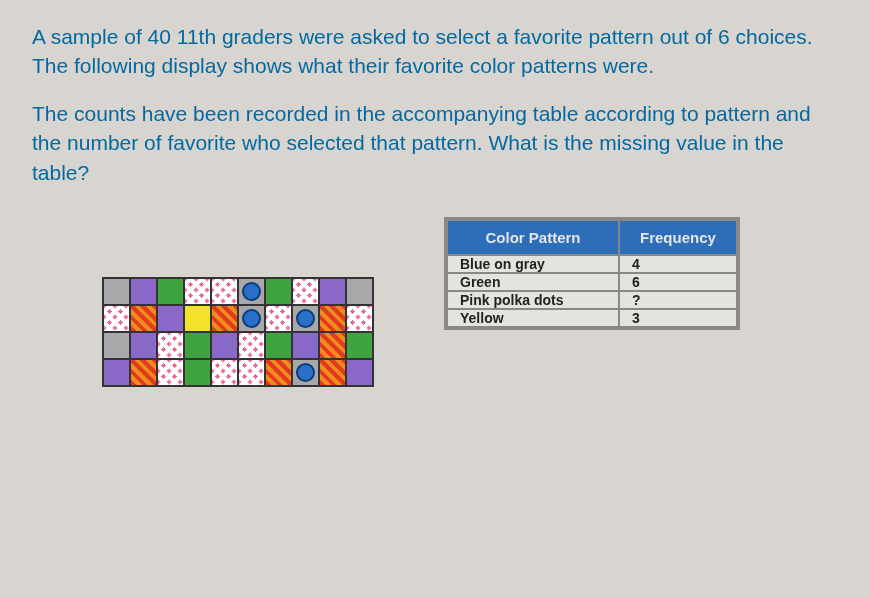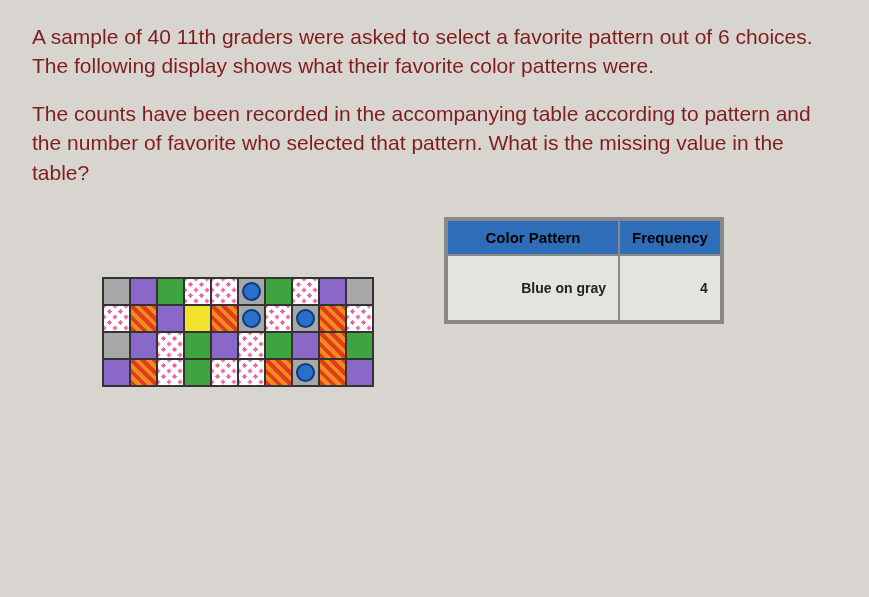--- a/index.html
+++ b/index.html
@@ -8,21 +8,21 @@
     height: 597px;
     background: #d8d5d0;
     font-family: Arial, Helvetica, sans-serif;
     padding: 22px 32px;
     overflow: hidden;
     position: relative;
   }
   .question {
     font-size: 21px;
     line-height: 1.4;
-    color: #7f1d1d;
+    color: #0369a1;
     margin-bottom: 18px;
   }
   .content-row {
     display: flex;
     align-items: flex-start;
     gap: 50px;
     margin-top: 30px;
   }
   .grid-wrap {
     margin-top: 60px;
@@ -80,30 +80,30 @@
 
   .freq-table {
     border-collapse: separate;
     border-spacing: 2px;
     background: #888;
     border: 2px solid #888;
     margin-left: 20px;
   }
   .freq-table th {
     background: #2e6db8;
-    color: #000000;
+    color: #e5e5e5;
     font-weight: bold;
-    padding: 8px 12px;
+    padding: 8px 20px;
     font-size: 15px;
     text-align: center;
   }
   .freq-table td {
     background: #e5e3de;
-    text-align: right;
-    padding: 24px 12px;
+    text-align: left;
+    padding: 0 12px;
     font-size: 14px;
     color: #222;
     font-weight: bold;
   }
   .freq-table td.label {
     width: 170px;
   }
   .freq-table td.val {
     width: 95px;
   }
@@ -174,16 +174,28 @@
       <tr>
         <th>Color Pattern</th>
         <th>Frequency</th>
       </tr>
     </thead>
     <tbody id="freq-body">
         <tr>
           <td class="label">Blue on gray</td>
           <td class="val">4</td>
         </tr>
+        <tr>
+          <td class="label">Green</td>
+          <td class="val">6</td>
+        </tr>
+        <tr>
+          <td class="label">Pink polka dots</td>
+          <td class="val">?</td>
+        </tr>
+        <tr>
+          <td class="label">Yellow</td>
+          <td class="val">3</td>
+        </tr>
       </tbody>
   </table>
 
 </div>
 
 </body></html>

